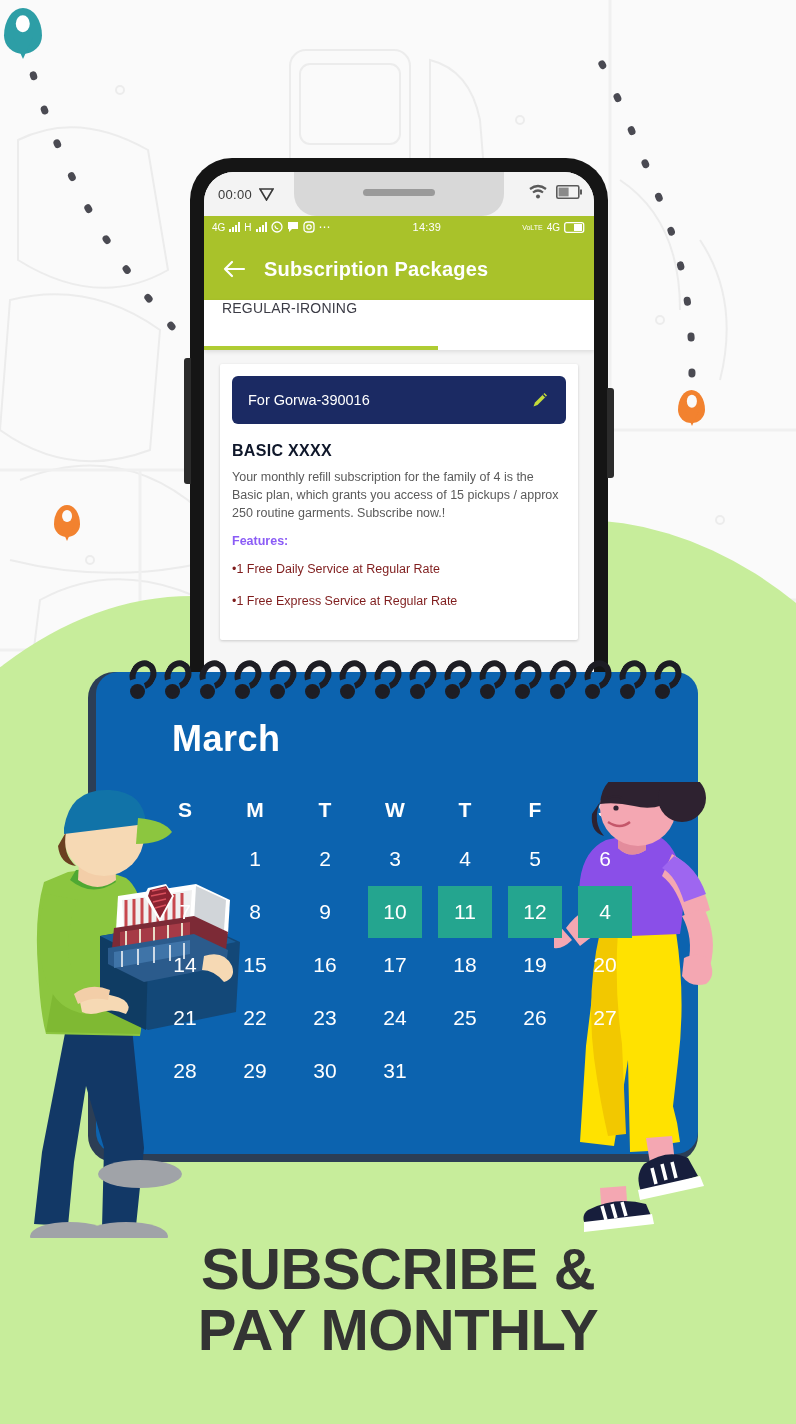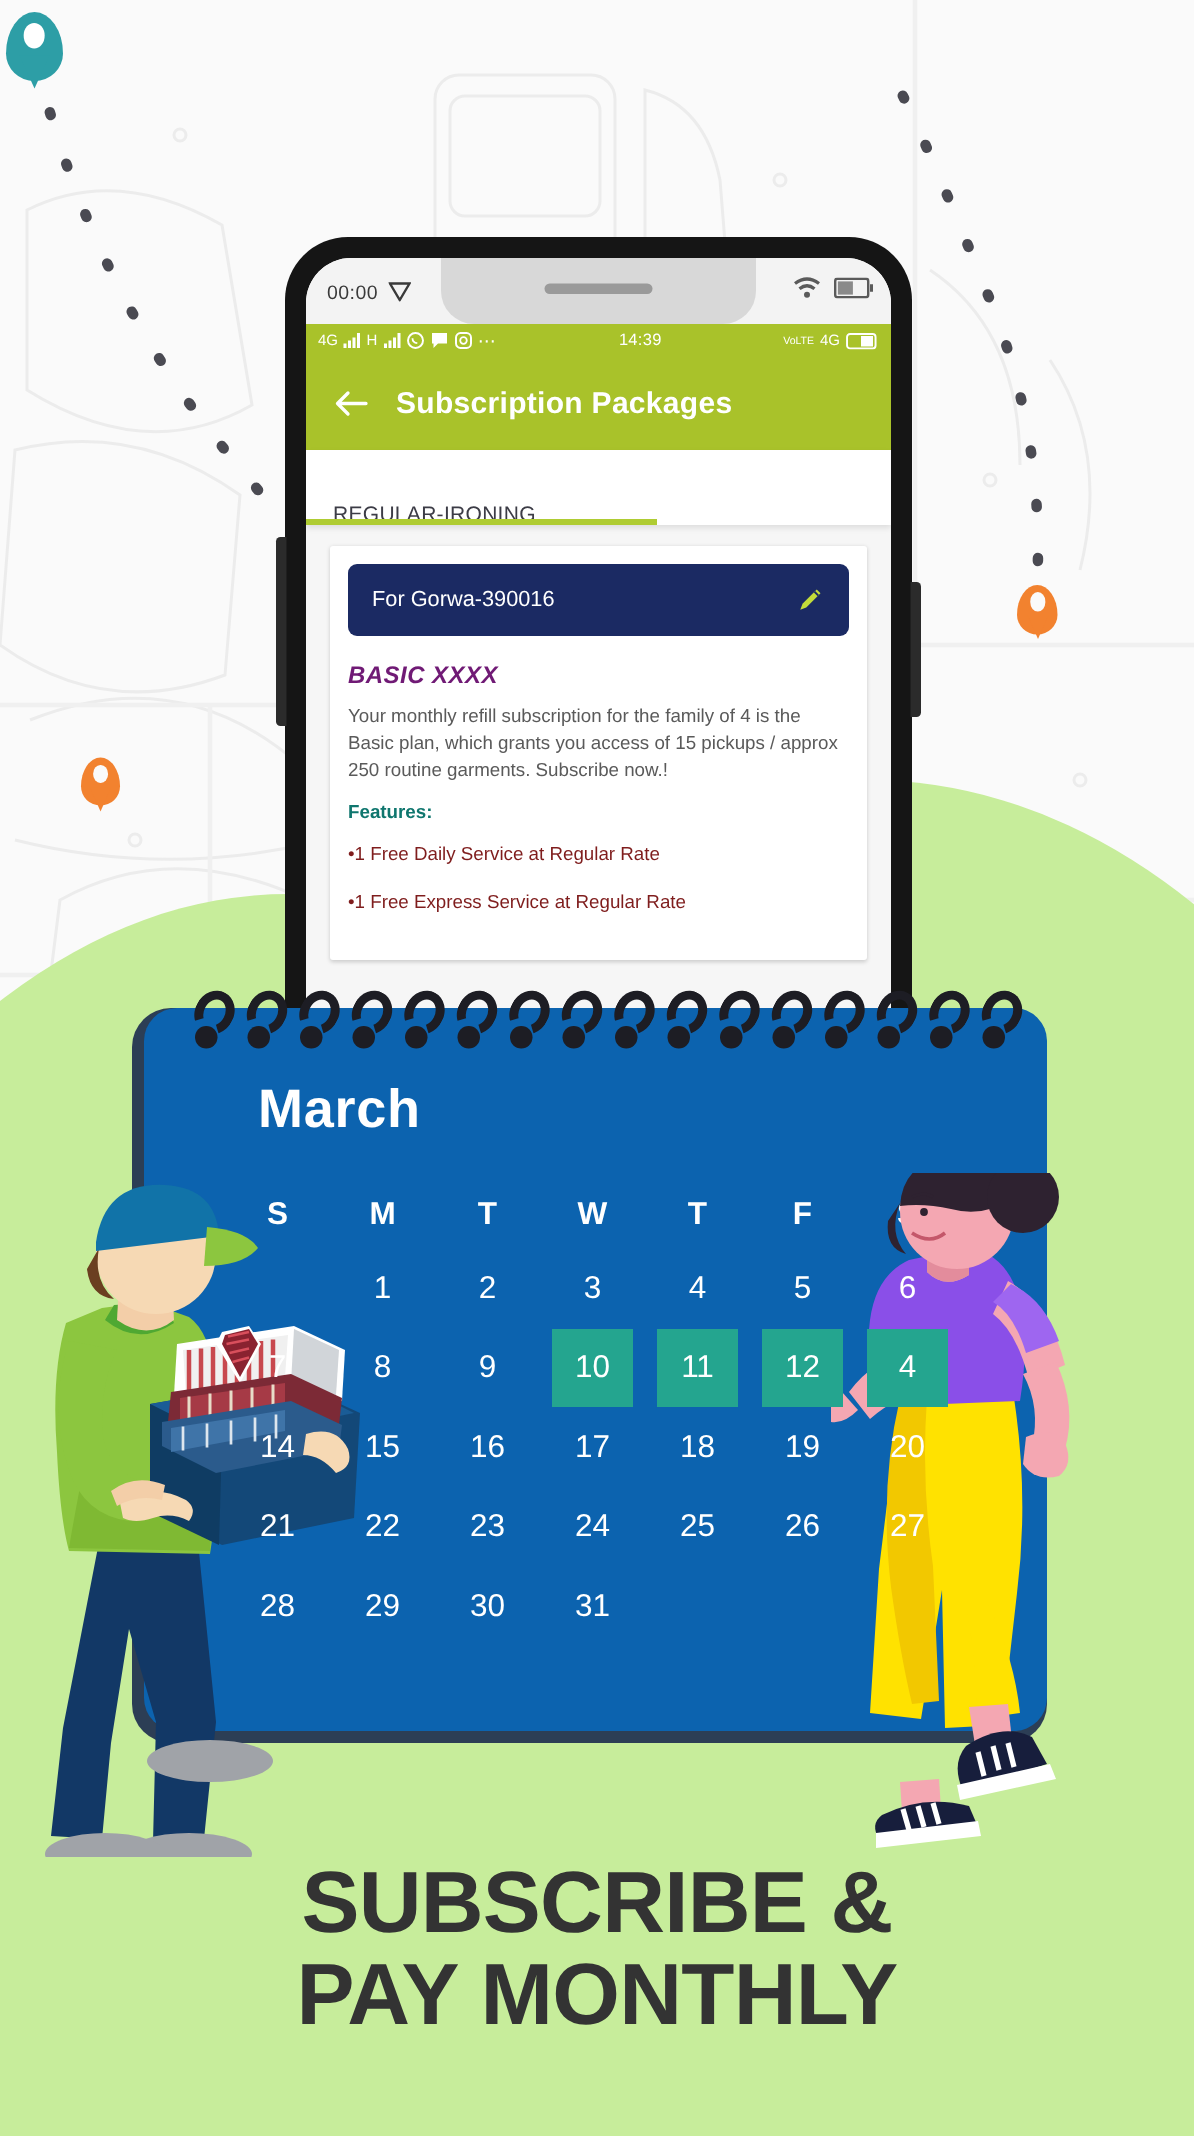--- a/index.html
+++ b/index.html
@@ -67,38 +67,38 @@
   .bars{display:inline-flex;align-items:flex-end;gap:1px;height:10px;}
   .bars i{display:block;width:2px;background:#fff;}
   .bars i:nth-child(1){height:3px}.bars i:nth-child(2){height:5px}
   .bars i:nth-child(3){height:7px}.bars i:nth-child(4){height:10px}
 
   .appbar{
     height:62px;background:#A9C22A;display:flex;align-items:center;padding:0 18px;gap:18px;
   }
   .appbar-title{color:#FFFFFF;font-size:20px;font-weight:bold;letter-spacing:.2px;}
 
-  .tabs{height:50px;background:#FFFFFF;display:flex;align-items:flex-end;position:relative;
+  .tabs{height:50px;background:#FFFFFF;display:flex;align-items:flex-start;position:relative;
     box-shadow:0 2px 4px rgba(0,0,0,.10);}
   .tab{padding:0 18px;font-size:14px;color:#3C3C46;letter-spacing:.2px;}
   .tab-underline{position:absolute;left:0;bottom:0;width:60%;height:4px;background:#AFCC33;}
 
   .sheet{background:#F6F6F6;padding:14px 16px 0;height:100%;}
   .card{
     background:#FFFFFF;border-radius:2px;box-shadow:0 1px 3px rgba(0,0,0,.18);
     padding:12px 12px 14px;
   }
   .addr-bar{
     background:#1B2A63;border-radius:6px;height:48px;display:flex;align-items:center;
     justify-content:space-between;padding:0 16px;
   }
   .addr-text{color:#FFFFFF;font-size:14.5px;}
-  .plan-name{margin:18px 0 8px;font-size:16px;font-weight:bold;color:#701a75;letter-spacing:.3px;font-style:italic;}
+  .plan-name{margin:18px 0 8px;font-size:16px;font-weight:bold;color:#0f172a;letter-spacing:.3px;}
   .plan-desc{font-size:12.5px;line-height:1.45;color:#5A5A5A;margin:0 0 12px;}
-  .feat-h{font-size:12.5px;font-weight:bold;color:#0f766e;margin:0 0 14px;}
+  .feat-h{font-size:12.5px;font-weight:bold;color:#8b5cf6;margin:0 0 14px;}
   .feat{font-size:12.5px;color:#7f1d1d;margin:0 0 18px;}
 
   
   .cal-shadow{
     position:absolute;left:88px;top:672px;width:610px;height:490px;
     background:#2C3E55;border-radius:26px;
   }
   .calendar{
     position:absolute;left:96px;top:672px;width:602px;height:482px;
     background:#0C63AF;border-radius:22px;

